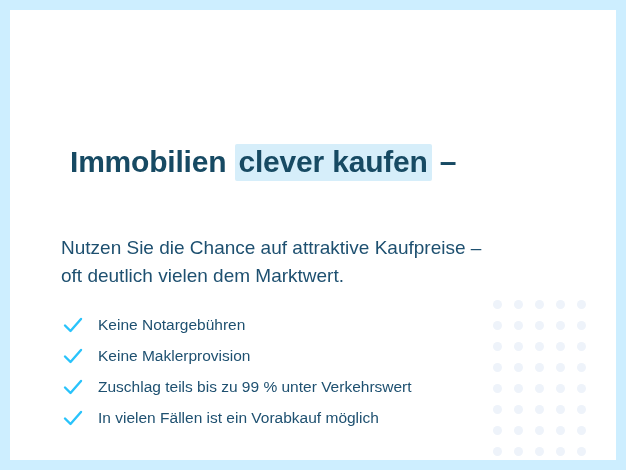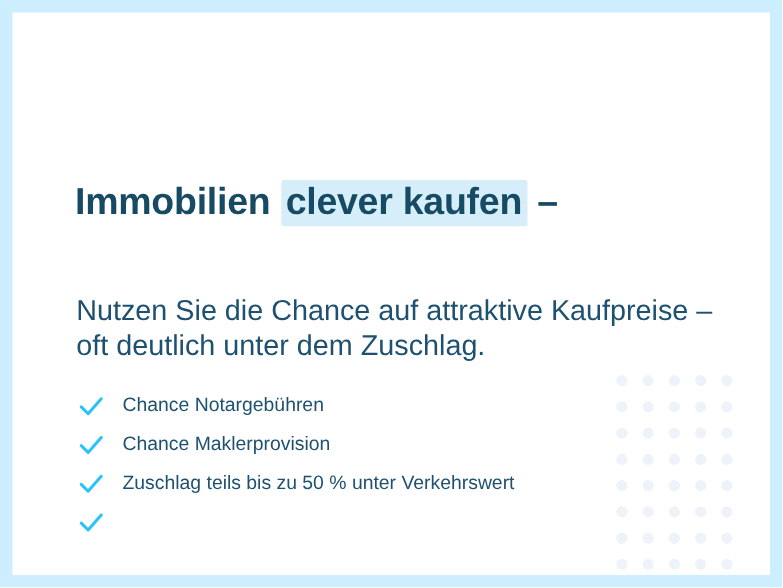--- a/index.html
+++ b/index.html
@@ -66,21 +66,21 @@
     top: 30px;
     width: 100px;
     height: 100px;
     z-index: 2;
   }
   .badge svg { display: block; }
 
   
   .headline {
     position: absolute;
-    left: 50px;
+    left: 60px;
     top: 133px;
     z-index: 2;
     margin: 0;
     color: #174a63;
     font-size: 30px;
     font-weight: bold;
     line-height: 38px;
     letter-spacing: -0.2px;
     white-space: nowrap;
   }
@@ -92,21 +92,21 @@
   }
 
   
   .subhead {
     position: absolute;
     left: 51px;
     top: 224px;
     z-index: 2;
     margin: 0;
     color: #1e5070;
-    font-size: 23px;
+    font-size: 19px;
     font-weight: normal;
     line-height: 28px;
     white-space: nowrap;
   }
   .subhead span { display: block; }
 
   
   .bullets {
     position: absolute;
     left: 52px;
@@ -185,43 +185,44 @@
       </div>
 
 
 
     <h1 class="headline">
       <span class="hl-line"><span>Immobilien </span><span class="mark">clever kaufen</span><span> –</span></span>
     </h1>
 
     <p class="subhead">
       <span>Nutzen Sie die Chance auf attraktive Kaufpreise –</span>
-      <span>oft deutlich unter dem Zuschlag.</span>
+      <span>oft deutlich vielen dem Marktwert.</span>
     </p>
 
     <ul class="bullets">
       <li>
         <svg class="check-icon" viewBox="0 0 22 22">
           <polyline points="3,11.5 8.5,17 19,5" fill="none" stroke="#29c3fb" stroke-width="2.4" stroke-linecap="round" stroke-linejoin="round"></polyline>
         </svg>
-        <span class="bullet-label">Chance Notargebühren</span>
-      </li>
-      <li>
-        <svg class="check-icon" viewBox="0 0 22 22">
-          <polyline points="3,11.5 8.5,17 19,5" fill="none" stroke="#29c3fb" stroke-width="2.4" stroke-linecap="round" stroke-linejoin="round"></polyline>
-        </svg>
-        <span class="bullet-label">Chance Maklerprovision</span>
-      </li>
-      <li>
-        <svg class="check-icon" viewBox="0 0 22 22">
-          <polyline points="3,11.5 8.5,17 19,5" fill="none" stroke="#29c3fb" stroke-width="2.4" stroke-linecap="round" stroke-linejoin="round"></polyline>
-        </svg>
-        <span class="bullet-label">Zuschlag teils bis zu 50 % unter Verkehrswert</span>
-      </li>
-      <li>
-        <svg class="check-icon" viewBox="0 0 22 22">
-          <polyline points="3,11.5 8.5,17 19,5" fill="none" stroke="#29c3fb" stroke-width="2.4" stroke-linecap="round" stroke-linejoin="round"></polyline>
-        </svg>
+        <span class="bullet-label">Keine Notargebühren</span>
+      </li>
+      <li>
+        <svg class="check-icon" viewBox="0 0 22 22">
+          <polyline points="3,11.5 8.5,17 19,5" fill="none" stroke="#29c3fb" stroke-width="2.4" stroke-linecap="round" stroke-linejoin="round"></polyline>
+        </svg>
+        <span class="bullet-label">Keine Maklerprovision</span>
+      </li>
+      <li>
+        <svg class="check-icon" viewBox="0 0 22 22">
+          <polyline points="3,11.5 8.5,17 19,5" fill="none" stroke="#29c3fb" stroke-width="2.4" stroke-linecap="round" stroke-linejoin="round"></polyline>
+        </svg>
+        <span class="bullet-label">Zuschlag teils bis zu 99 % unter Verkehrswert</span>
+      </li>
+      <li>
+        <svg class="check-icon" viewBox="0 0 22 22">
+          <polyline points="3,11.5 8.5,17 19,5" fill="none" stroke="#29c3fb" stroke-width="2.4" stroke-linecap="round" stroke-linejoin="round"></polyline>
+        </svg>
+        <span class="bullet-label">In vielen Fällen ist ein Vorabkauf möglich</span>
       </li>
     </ul>
 
   </div>
 </div>
 
 </body></html>

